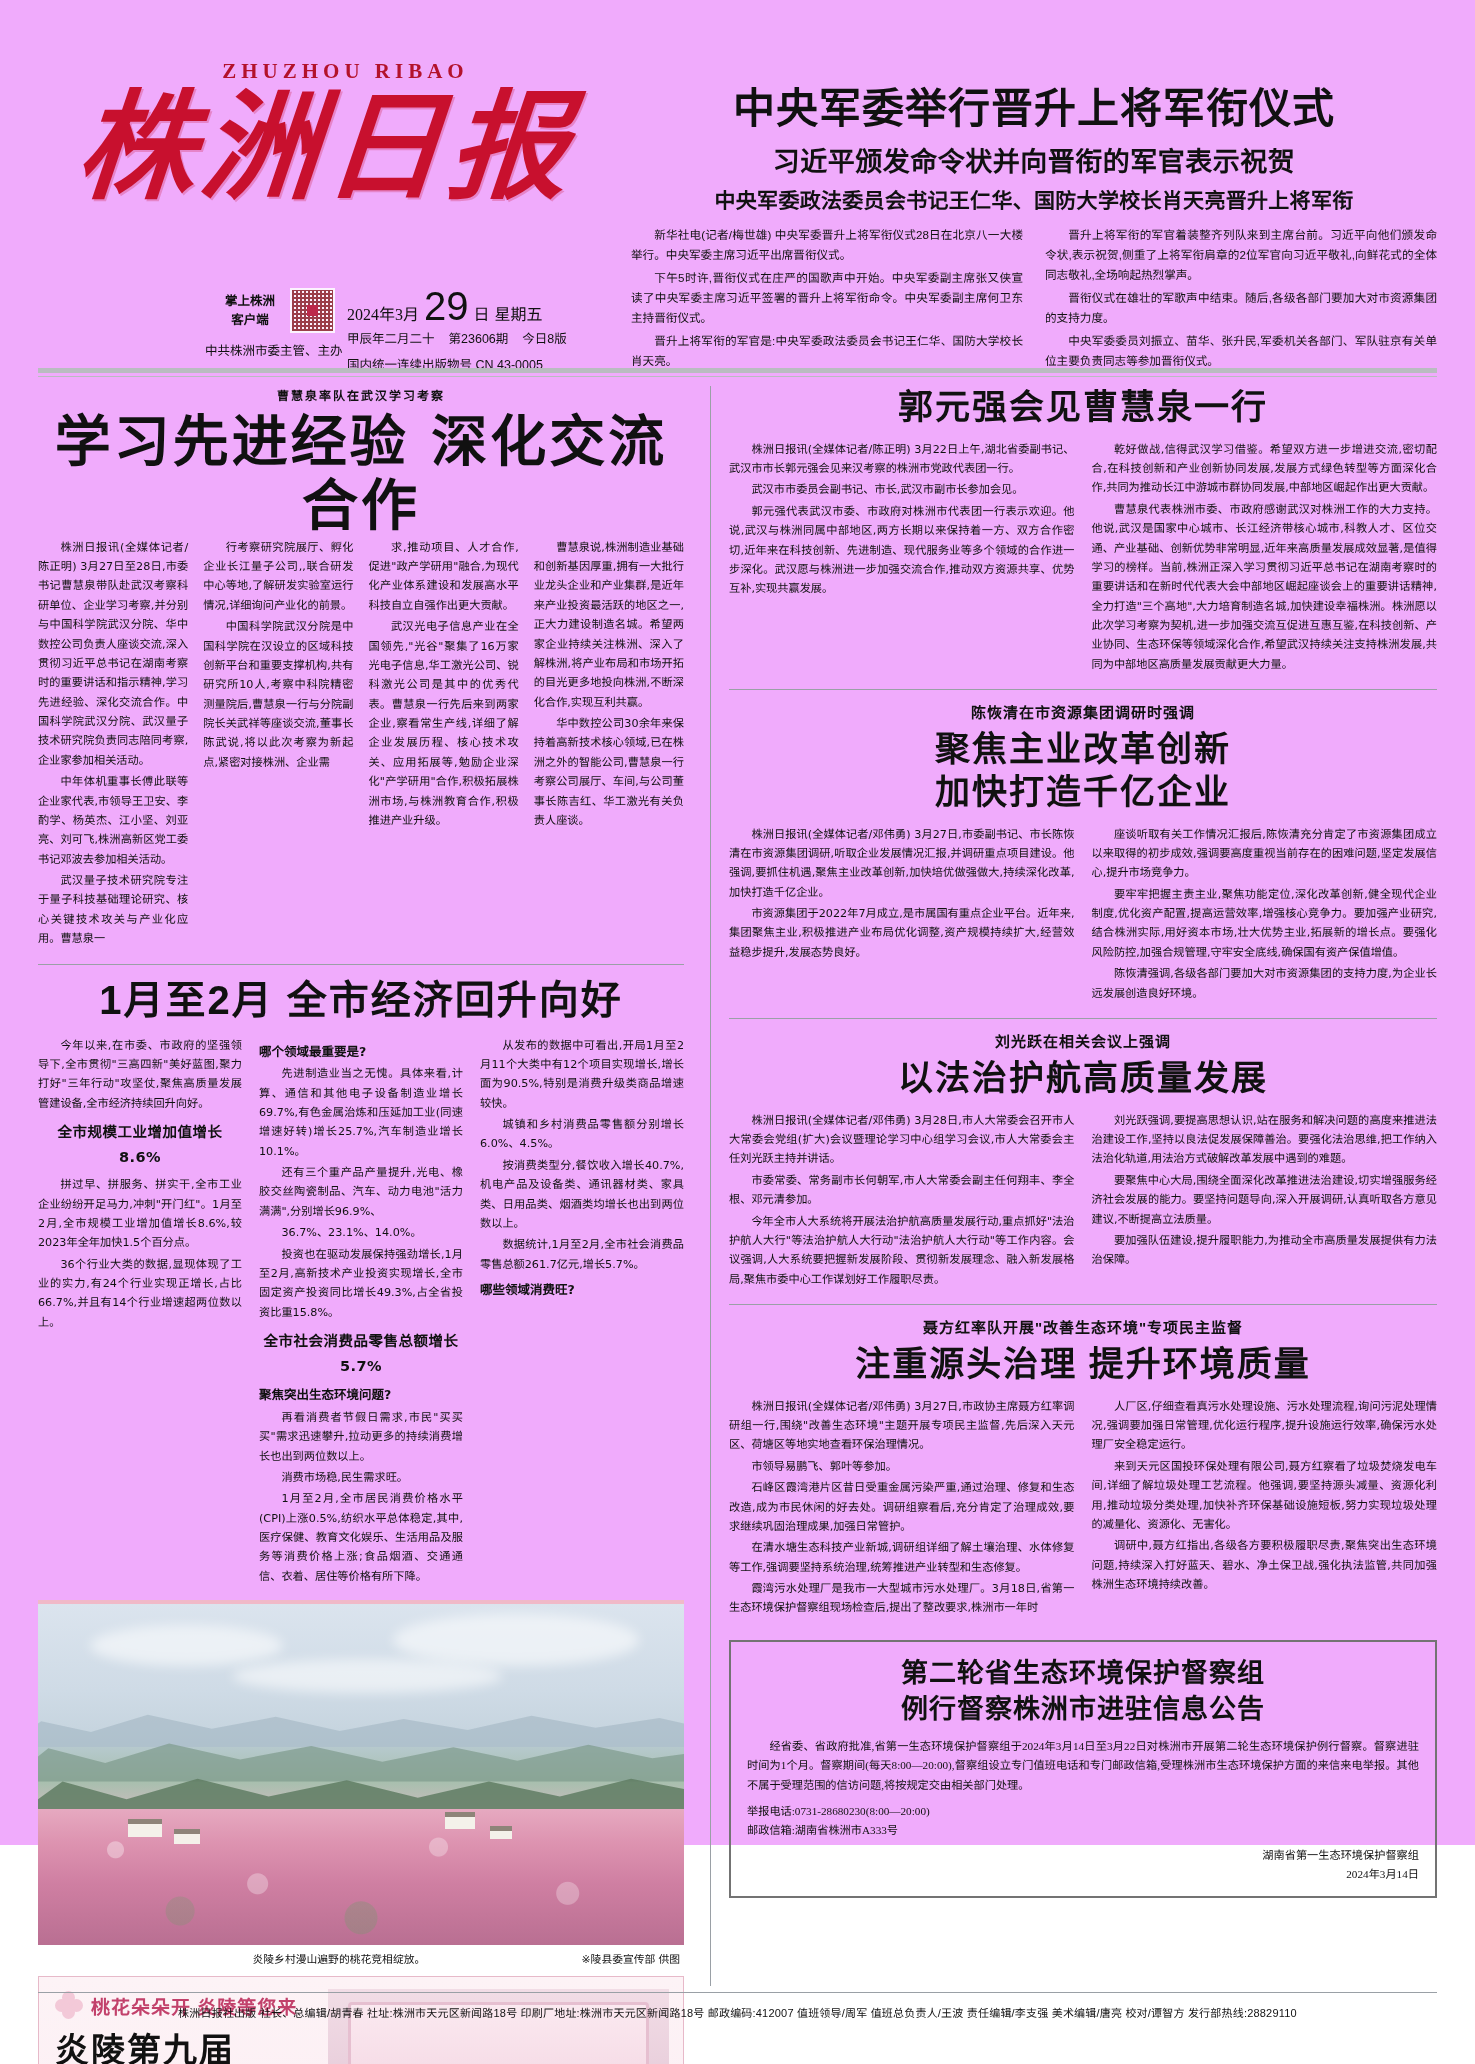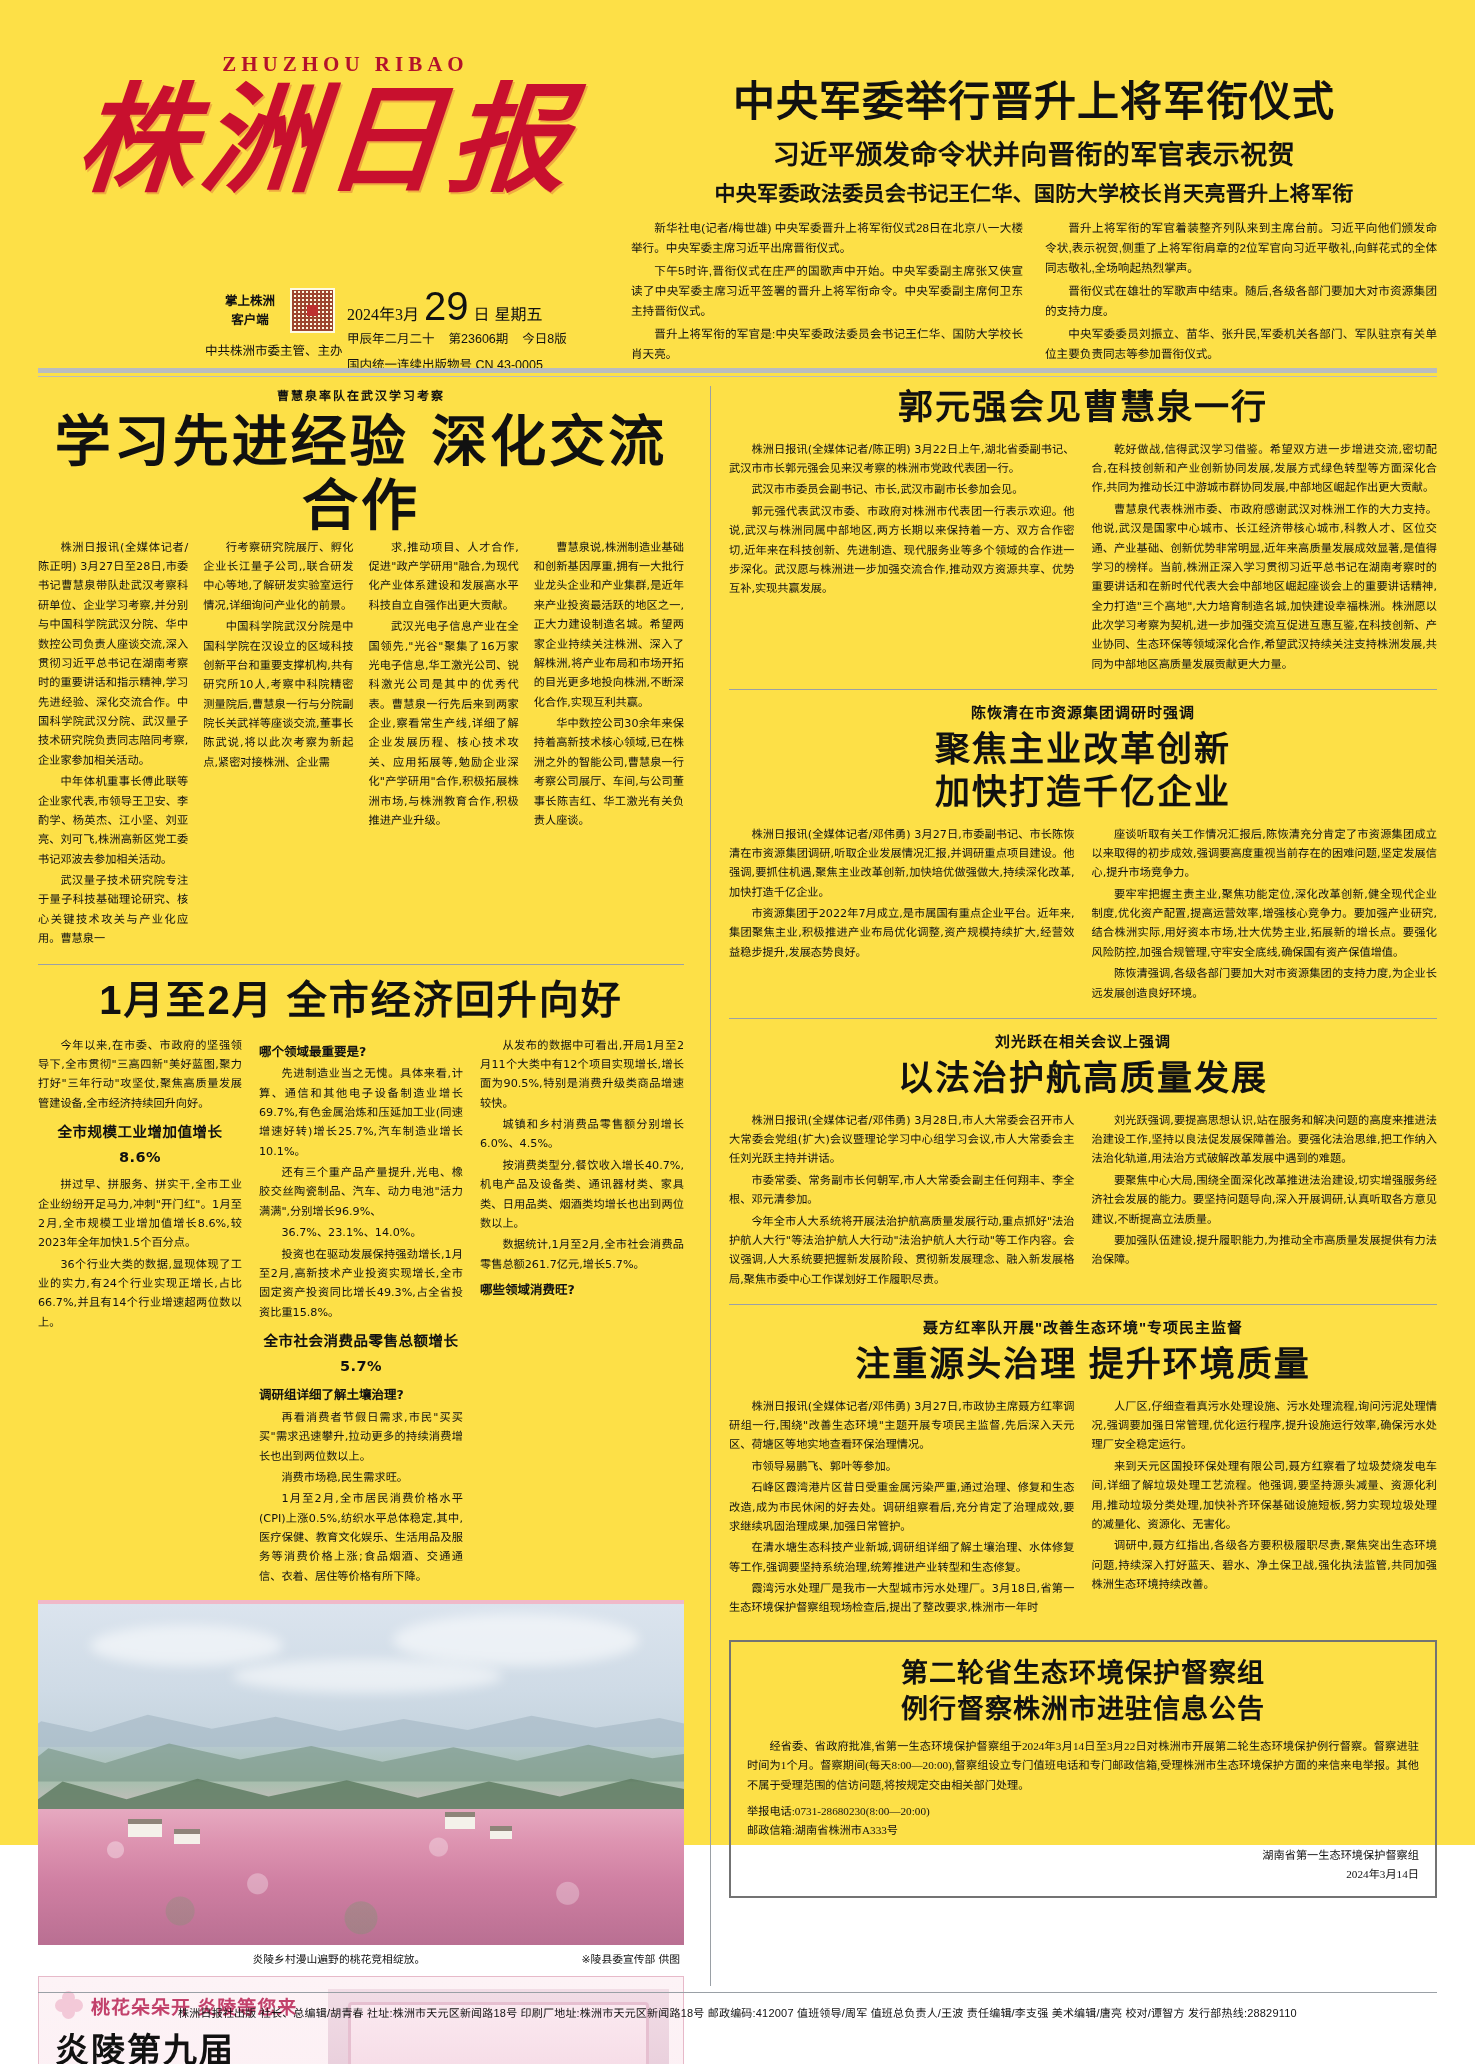--- a/index.html
+++ b/index.html
@@ -6,22 +6,22 @@
   html,body{
     width:1475px; height:2064px;
     background:#fff;
     font-family:"Liberation Sans","DejaVu Sans",sans-serif;
     color:#111;
     overflow:hidden;
   }
   .page{
     position:relative;
     width:1475px; height:1845px;
-    background:#fde047;
-    padding:8px 38px;
+    background:#f0abfc;
+    padding:15px 38px;
   }
 
   
   .masthead{
     display:flex;
     align-items:flex-start;
     padding-top:44px;
     height:258px;
   }
   .logo-block{ width:575px; position:relative; flex:0 0 575px;}
@@ -407,21 +407,21 @@
           <p>拼过早、拼服务、拼实干,全市工业企业纷纷开足马力,冲刺"开门红"。1月至2月,全市规模工业增加值增长8.6%,较2023年全年加快1.5个百分点。</p>
           <p>36个行业大类的数据,显现体现了工业的实力,有24个行业实现正增长,占比66.7%,并且有14个行业增速超两位数以上。</p>
         </div>
         <div class="col bodytext">
           <div class="qhead">哪个领域最重要是?</div>
           <p>先进制造业当之无愧。具体来看,计算、通信和其他电子设备制造业增长69.7%,有色金属治炼和压延加工业(同速增速好转)增长25.7%,汽车制造业增长10.1%。</p>
           <p>还有三个重产品产量提升,光电、橡胶交丝陶瓷制品、汽车、动力电池"活力满满",分别增长96.9%、</p>
           <p>36.7%、23.1%、14.0%。</p>
           <p>投资也在驱动发展保持强劲增长,1月至2月,高新技术产业投资实现增长,全市固定资产投资同比增长49.3%,占全省投资比重15.8%。</p>
           <div class="subhead">全市社会消费品零售总额增长5.7%</div>
-          <div class="qhead">调研组详细了解土壤治理?</div>
+          <div class="qhead">聚焦突出生态环境问题?</div>
           <p>再看消费者节假日需求,市民"买买买"需求迅速攀升,拉动更多的持续消费增长也出到两位数以上。</p>
           <p>消费市场稳,民生需求旺。</p>
           <p>1月至2月,全市居民消费价格水平(CPI)上涨0.5%,纺织水平总体稳定,其中,医疗保健、教育文化娱乐、生活用品及服务等消费价格上涨;食品烟酒、交通通信、衣着、居住等价格有所下降。</p>
         </div>
         <div class="col bodytext">
           <p>从发布的数据中可看出,开局1月至2月11个大类中有12个项目实现增长,增长面为90.5%,特别是消费升级类商品增速较快。</p>
           <p>城镇和乡村消费品零售额分别增长6.0%、4.5%。</p>
           <p>按消费类型分,餐饮收入增长40.7%,机电产品及设备类、通讯器材类、家具类、日用品类、烟酒类均增长也出到两位数以上。</p>
           <p>数据统计,1月至2月,全市社会消费品零售总额261.7亿元,增长5.7%。</p>
           <div class="qhead">哪些领域消费旺?</div>

